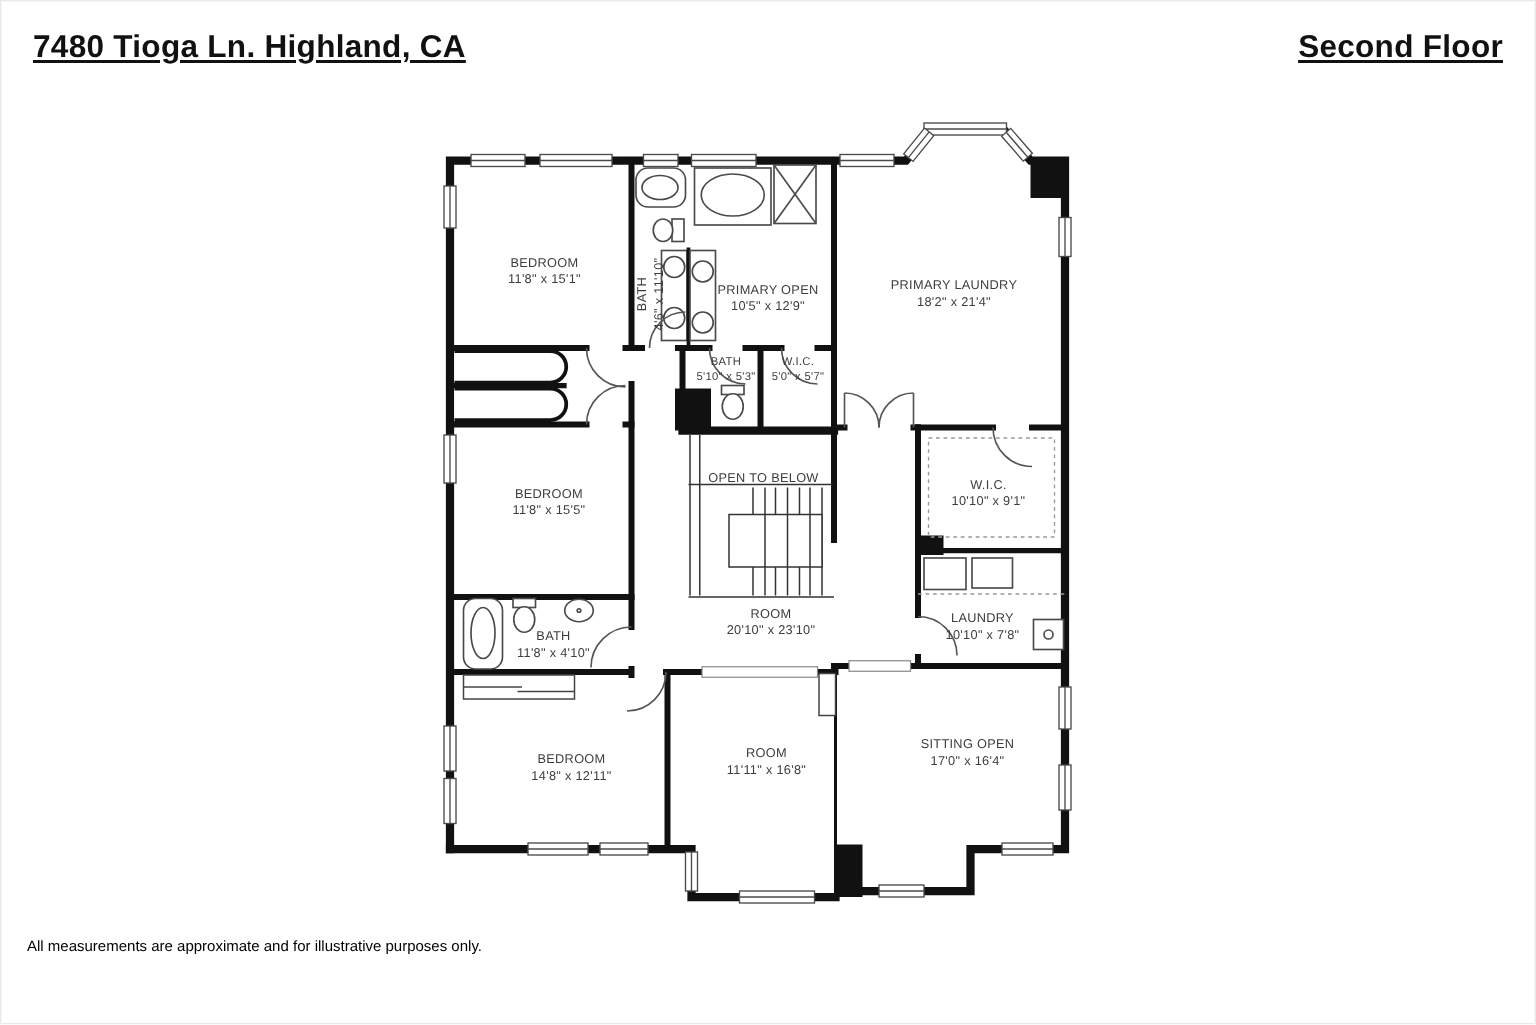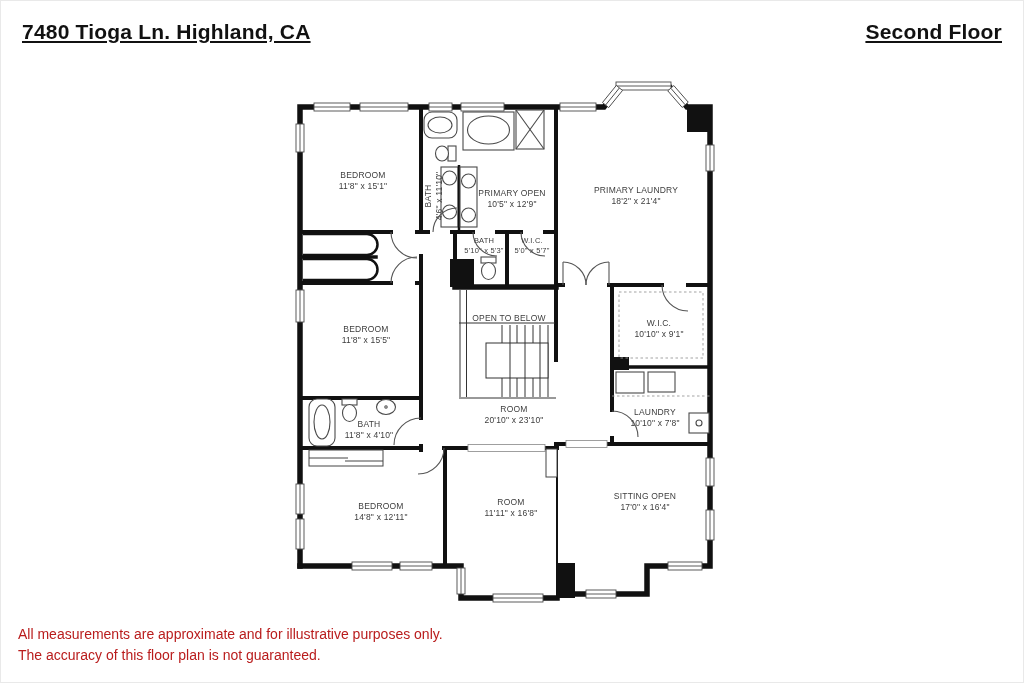--- a/index.html
+++ b/index.html
@@ -6,21 +6,21 @@
   #page{position:relative;width:1024px;height:683px;background:#fff;overflow:hidden;
         font-family:"Liberation Sans",sans-serif;box-shadow:inset 0 0 0 1px #e9e9e9;}
   .header-row{position:absolute;left:0;top:20px;width:100%;display:flex;
               justify-content:space-between;box-sizing:border-box;padding:0 22px;}
   .title{font-size:21px;font-weight:700;color:#111;letter-spacing:.2px;text-decoration:underline;}
   #plan-svg{position:absolute;left:0;top:0;}
   .room-label{position:absolute;transform:translate(-50%,-50%);text-align:center;
               color:#3d3d3d;font-size:8.5px;line-height:1.3;white-space:nowrap;letter-spacing:.2px;}
   .room-label.rot{transform:translate(-50%,-50%) rotate(-90deg);}
   .rname,.rdims{display:block;}
-  .disclaimer{position:absolute;left:18px;top:624px;font-size:14px;color:#b91c1c;line-height:1.5;}
+  .disclaimer{position:absolute;left:18px;top:624px;font-size:10px;color:#000000;line-height:1.5;}
 </style>
 </head>
 <body>
 
 <div id="page">
 
   <div class="header-row">
     <div class="title">7480 Tioga Ln. Highland, CA</div>
     <div class="title">Second Floor</div>
   </div>
@@ -275,16 +275,15 @@
     <span class="rname">ROOM</span>
     <span class="rdims">11'11" x 16'8"</span>
   </div>
   <div class="room-label" style="left:645px;top:502px">
     <span class="rname">SITTING OPEN</span>
     <span class="rdims">17'0" x 16'4"</span>
   </div>
 
   <div class="disclaimer">
     <div>All measurements are approximate and for illustrative purposes only.</div>
-    <div>The accuracy of this floor plan is not guaranteed.</div>
   </div>
 
 </div>
 
 </body></html>

